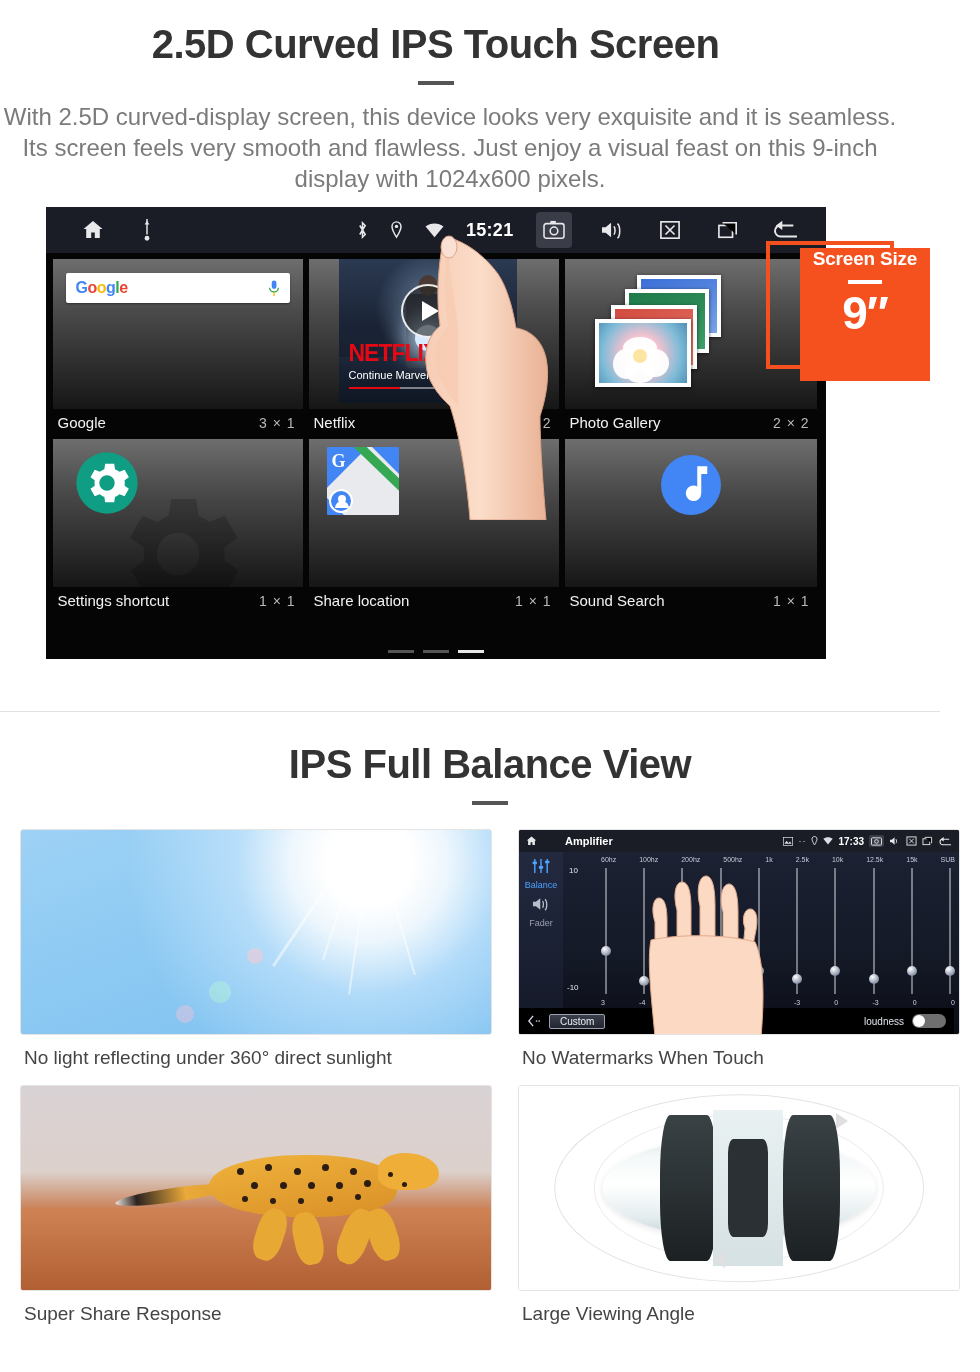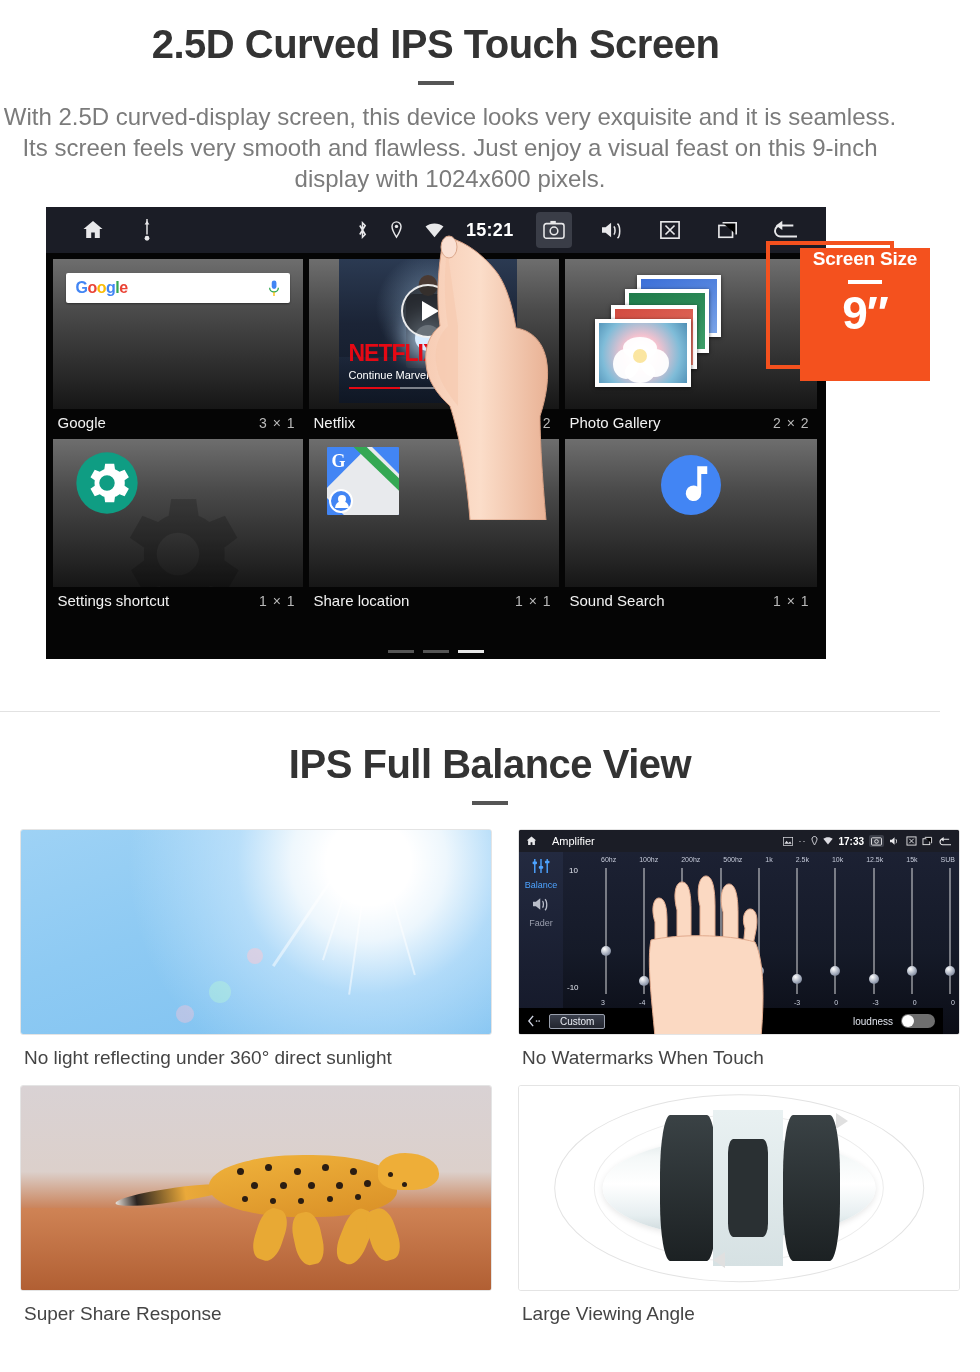--- a/index.html
+++ b/index.html
@@ -180,41 +180,41 @@
     background:
       radial-gradient(circle at 74% 16%, #ffffff 0%, #ffffff 11%, rgba(255,255,255,.85) 20%, rgba(214,237,255,.55) 34%, rgba(141,200,245,0) 62%),
       linear-gradient(160deg,#9ed2f5 0%, #8ecaf3 40%, #7cc0f0 100%);
   }
   .ray { position:absolute; background:rgba(255,255,255,.5); transform-origin: top center; }
   .flare { position:absolute; border-radius:50%; }
 
   
   .amp { position:absolute; inset:0; background:#0a0a0c; display:flex; flex-direction:column; }
   .amp-top { height:22px; background:#1b1d26; display:flex; align-items:center; padding:0 6px; gap:6px; }
-  .amp-title { color:#fff; font-size:11px; font-weight:normal; margin-left:8px; }
+  .amp-title { color:#fff; font-size:11px; font-weight:bold; margin-left:21px; }
   .amp-mini { color:#dcdce2; font-size:9px; display:flex; align-items:center; gap:5px; margin-left:auto; }
   .amp-time { color:#fff; font-size:10px; font-weight:600; }
   .amp-body { flex:1; display:flex; background:linear-gradient(180deg,#1c2133 0%, #151a28 55%, #0b0d16 100%); position:relative; }
   .amp-side { width:44px; padding-top:6px; display:flex; flex-direction:column; align-items:center; gap:6px; background:linear-gradient(180deg,#232a40,#141828); }
   .amp-side .lab { font-size:9px; }
   .lab.on { color:#4da3ff; }
   .lab.off { color:#9b9fae; }
   .amp-eq { flex:1; position:relative; }
   .eq-freqs { position:absolute; left:38px; right:4px; top:4px; display:flex; justify-content:space-between; }
   .eq-freqs span { color:#c6cbda; font-size:7px; }
   .eq-scale { position:absolute; left:6px; top:14px; color:#e3e6ef; font-size:8px; }
   .eq-scale2 { position:absolute; left:4px; bottom:42px; color:#e3e6ef; font-size:8px; }
   .eq-sliders { position:absolute; left:38px; right:4px; top:16px; bottom:40px; display:flex; justify-content:space-between; }
   .eq-col { position:relative; width:10px; }
   .eq-track { position:absolute; left:4px; top:0; bottom:0; width:2px; background:rgba(255,255,255,.42); }
   .eq-knob { position:absolute; left:0; width:10px; height:10px; border-radius:50%;
              background:radial-gradient(circle at 35% 30%, #ffffff, #9aa3b5 60%, #555c6b 100%); }
   .eq-vals { position:absolute; left:38px; right:4px; bottom:28px; display:flex; justify-content:space-between; }
   .eq-vals span { color:#cfd4e2; font-size:7px; }
-  .amp-foot { position:absolute; left:0; right:16px; bottom:0; height:26px; background:#000; display:flex; align-items:center; padding:0 8px; gap:8px;margin-top:28px; }
+  .amp-foot { position:absolute; left:0; right:5px; bottom:0; height:26px; background:#000; display:flex; align-items:center; padding:0 8px; gap:8px;margin-top:28px; }
   .preset-btn { border:1px solid #9aa0ad; border-radius:2px; color:#e9ecf3; font-size:10px; padding:1px 10px; background:linear-gradient(180deg,#3a3f4c,#23262f); }
   .loud { color:#dfe3ec; font-size:10px; margin-left:auto; }
   .toggle { width:34px; height:14px; border-radius:8px; background:#6f6f6f; position:relative; }
   .toggle::after { content:""; position:absolute; left:1px; top:1px; width:12px;height:12px;border-radius:50%;background:#fff; }
 
   
   .cheetah-bg { position:absolute; inset:0; background:linear-gradient(180deg,#d9d2d4 0%, #dcd0cb 42%, #c87b4f 62%, #b4673c 100%); }
   .c-dune { position:absolute; left:0; right:0; bottom:0; height:40%; background:linear-gradient(180deg,#cf8355,#b15f33); }
   .c-body { position:absolute; left:40%; top:34%; width:40%; height:30%; border-radius:50% 45% 42% 48%;
             background:linear-gradient(170deg,#f0b33c,#d98f26); }

